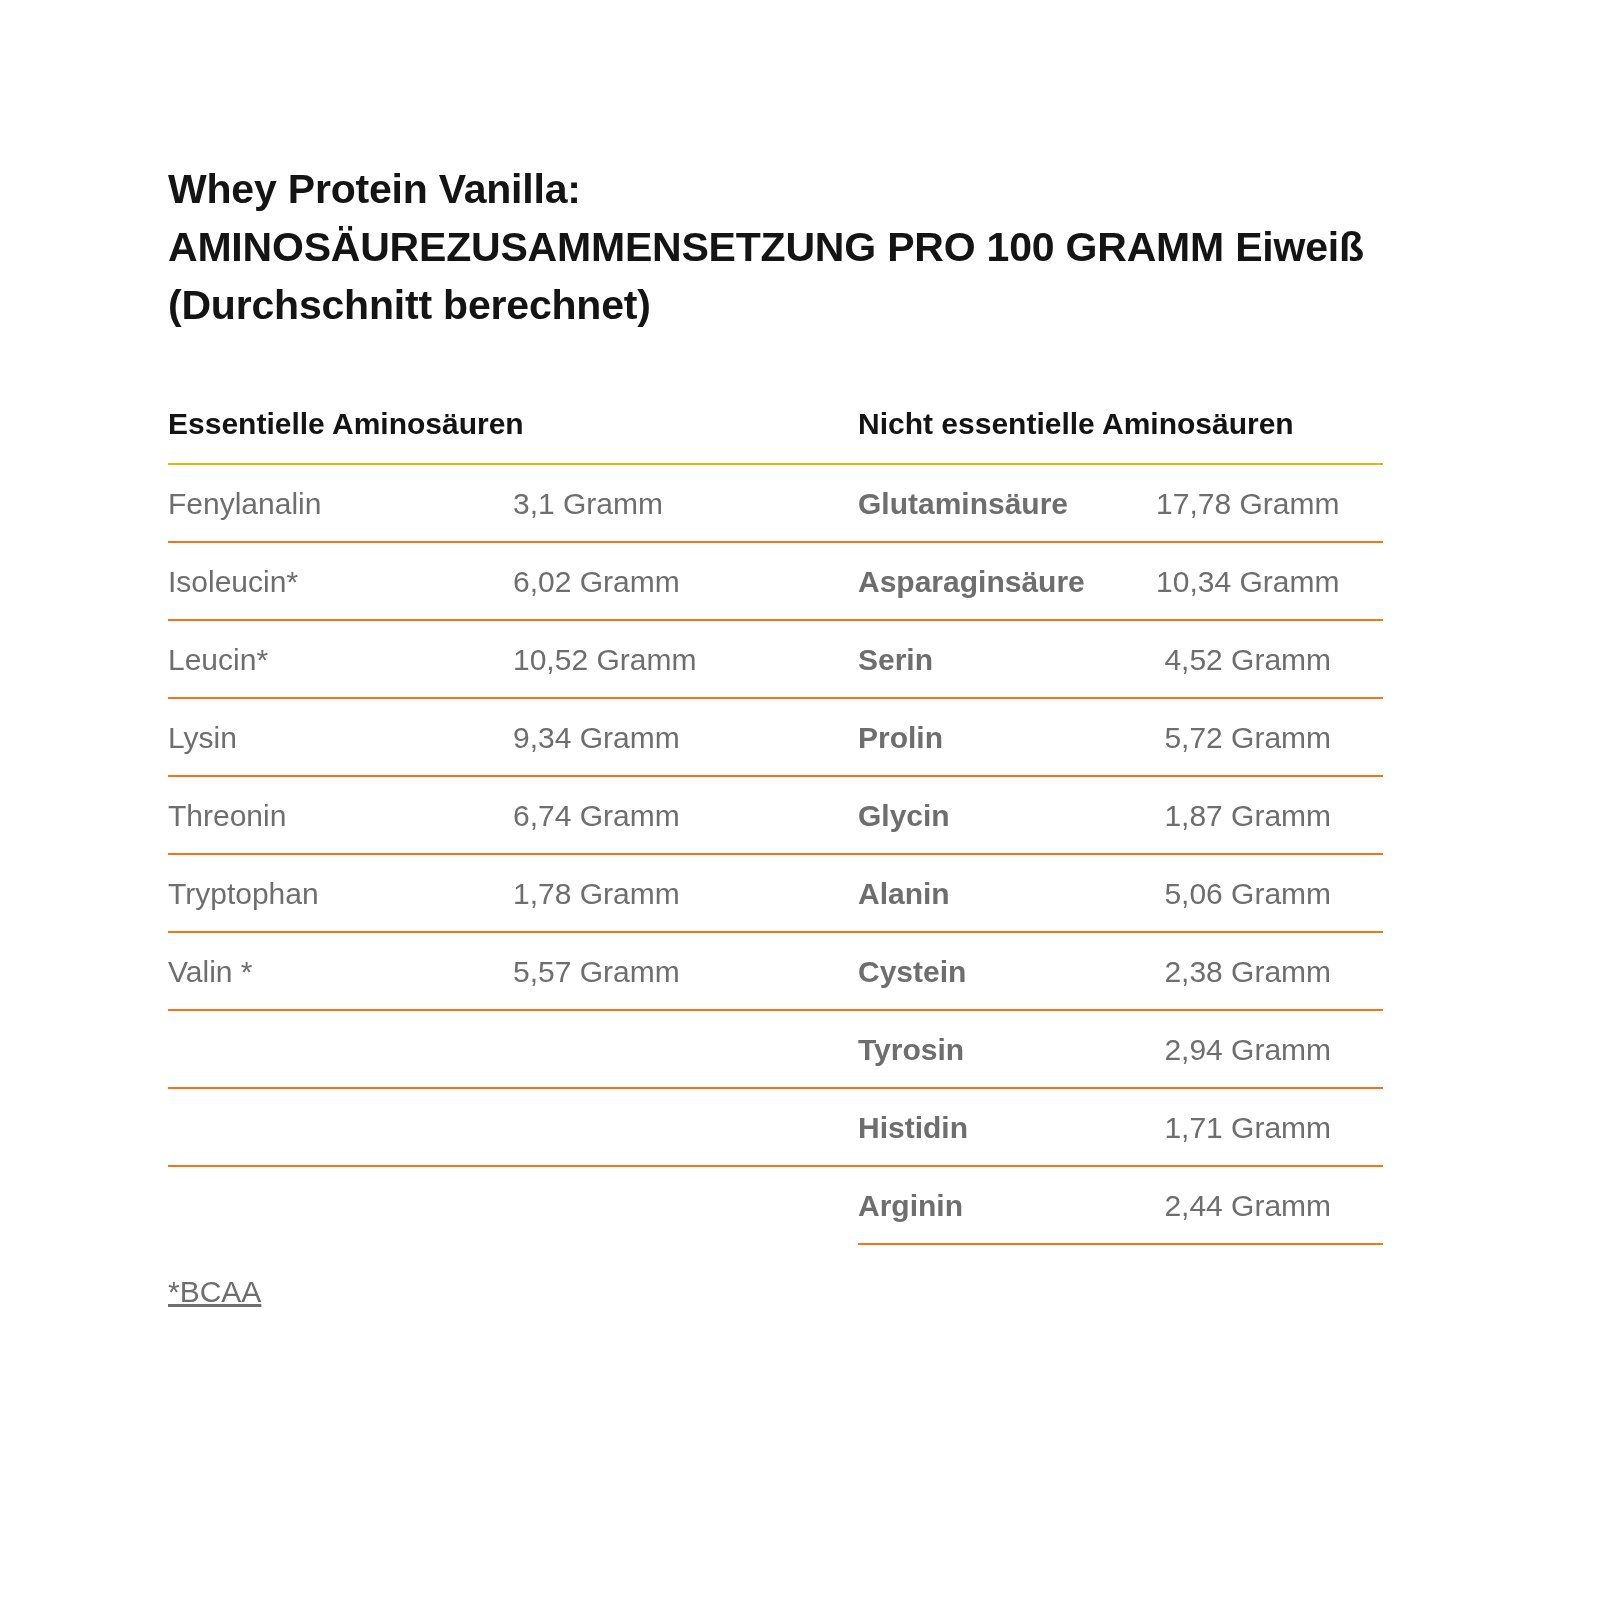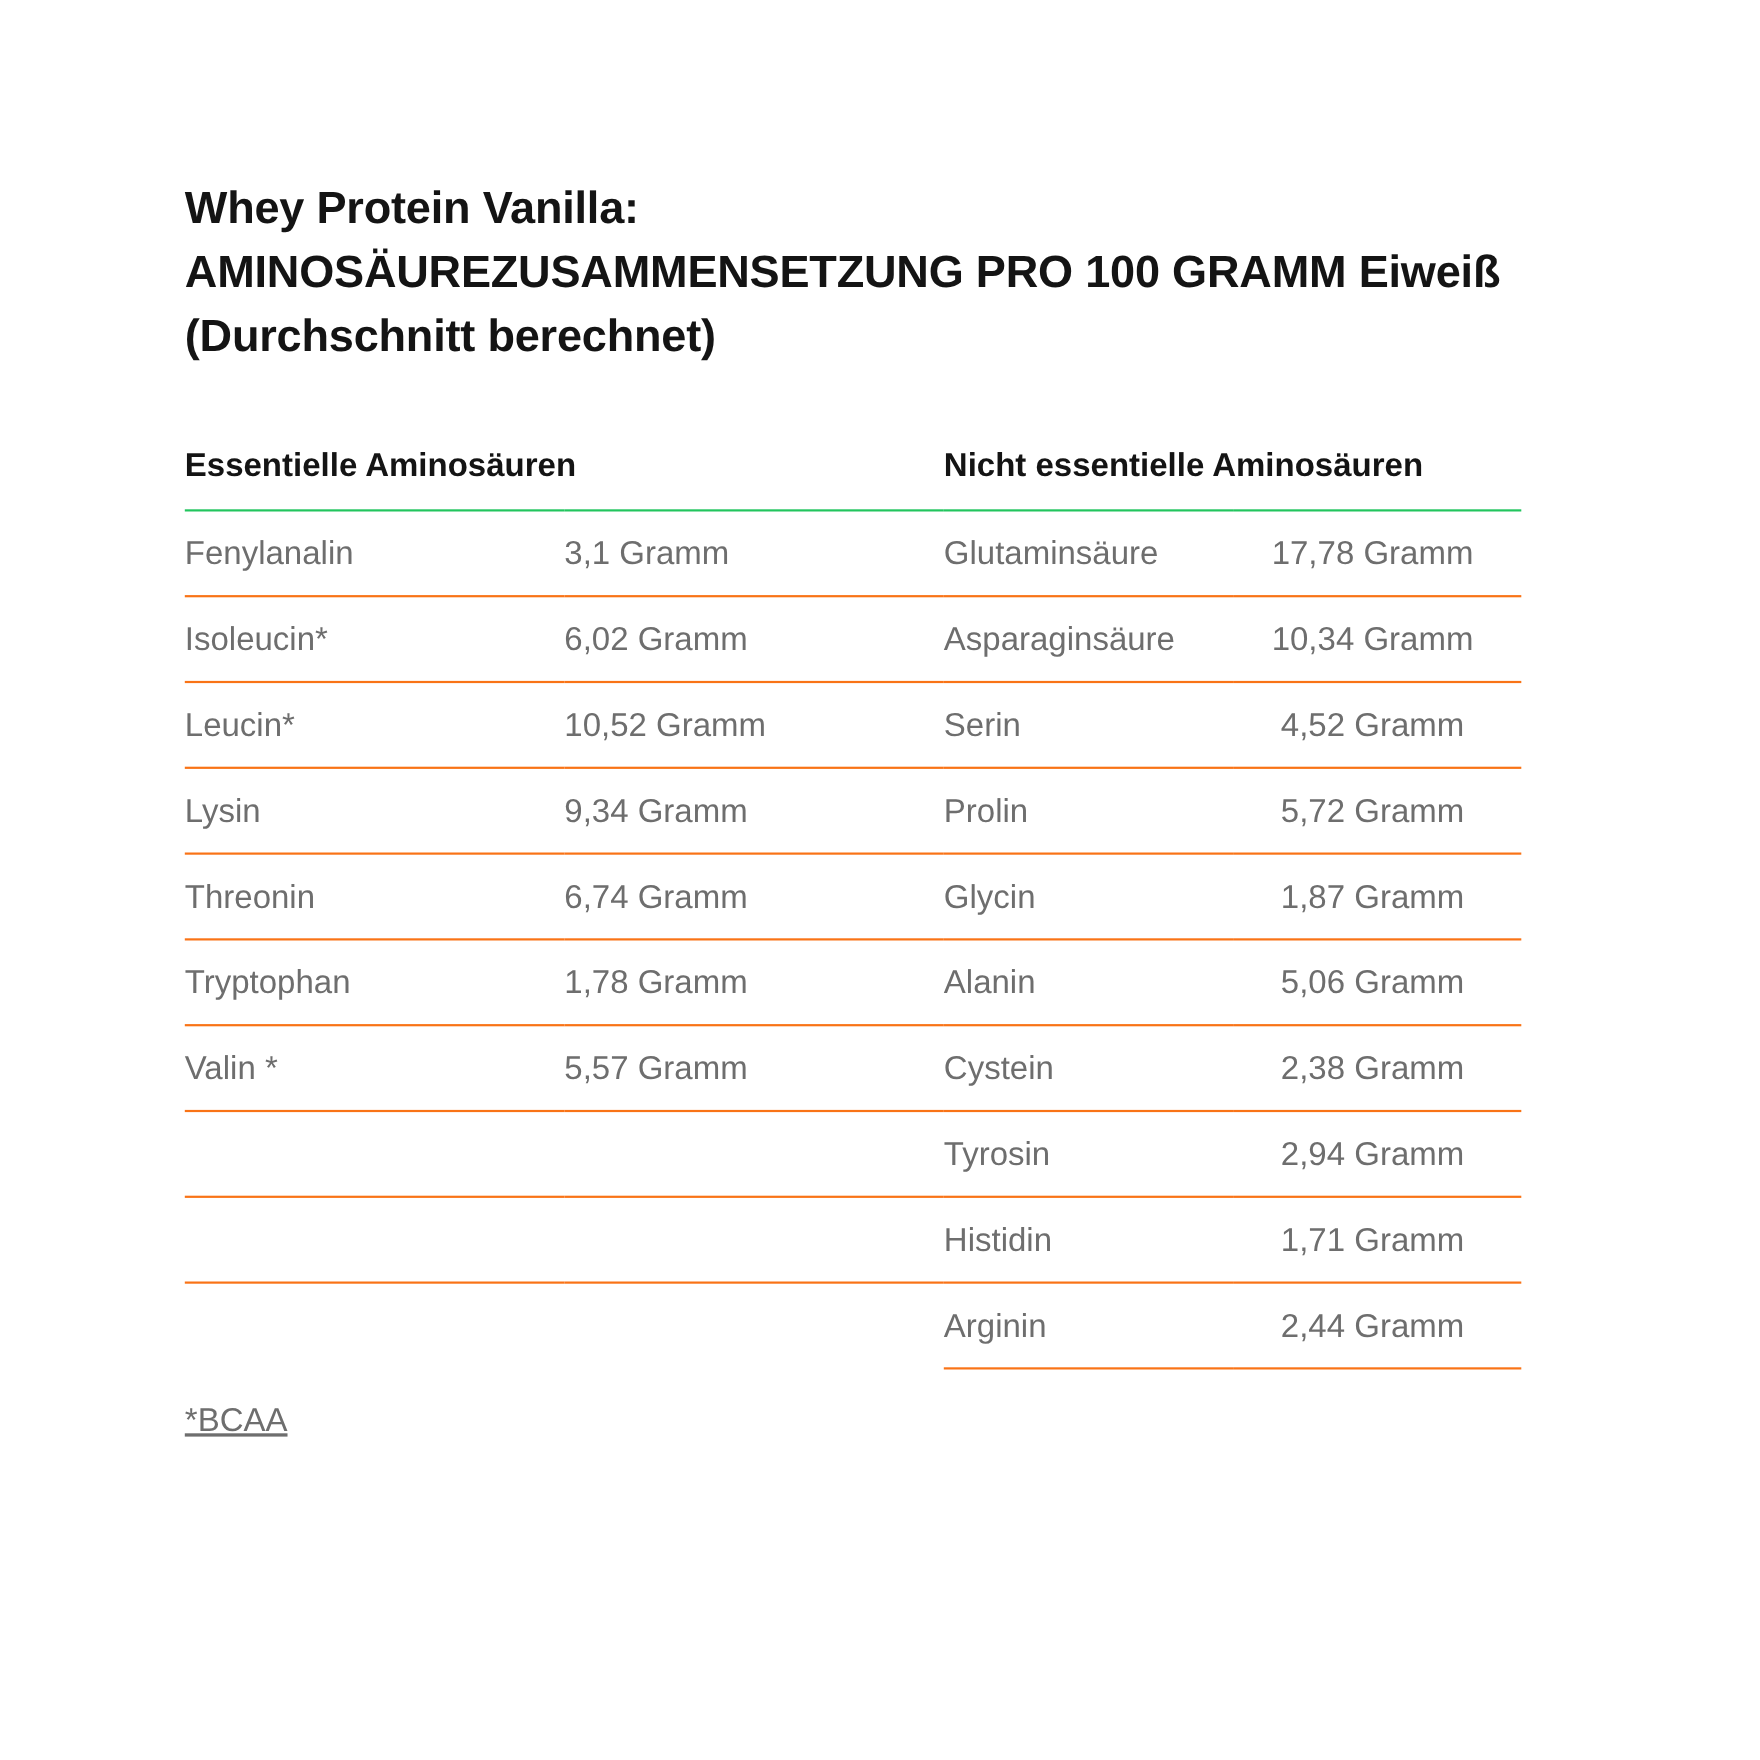--- a/index.html
+++ b/index.html
@@ -44,33 +44,33 @@
     width: 100%;
     border-collapse: collapse;
     table-layout: fixed;
   }
   .col-head {
     font-size: 30px;
     font-weight: bold;
     color: #141414;
     padding: 0 0 22px 0;
     text-align: left;
-    border-bottom: 2px solid #22c55e;
+    border-bottom: 2px solid #eab308;
   }
   td {
     font-size: 30px;
     color: #6e6e6e;
     padding: 22px 0 20px 0;
     border-bottom: 2px solid #f97316;
     vertical-align: baseline;
     white-space: nowrap;
   }
   .col-left td.name { width: 400px; }
   .col-left td.val { width: 290px; }
-  .col-right td.name { width: 305px; }
+  .col-right td.name { width: 305px; font-weight: bold; }
   .col-right td.val  { width: 220px; text-align: center; padding-right: 8px; }
   td.empty { color: transparent; }
   .footnote {
     margin-top: 30px;
     font-size: 30px;
     color: #6e6e6e;
     text-decoration: underline;
   }
 </style>
 </head>

